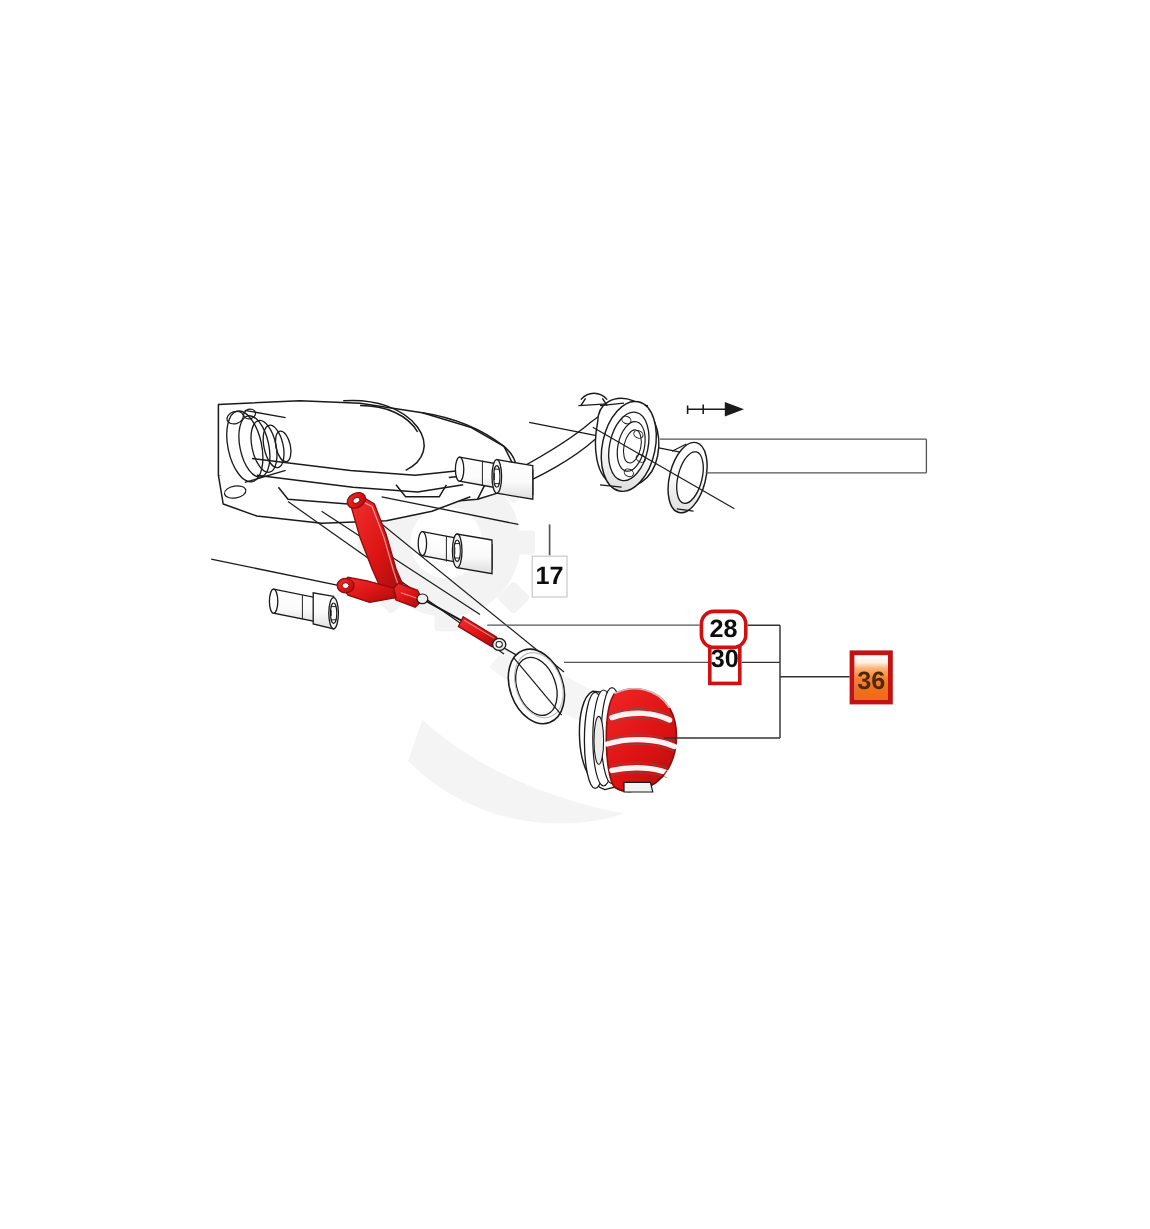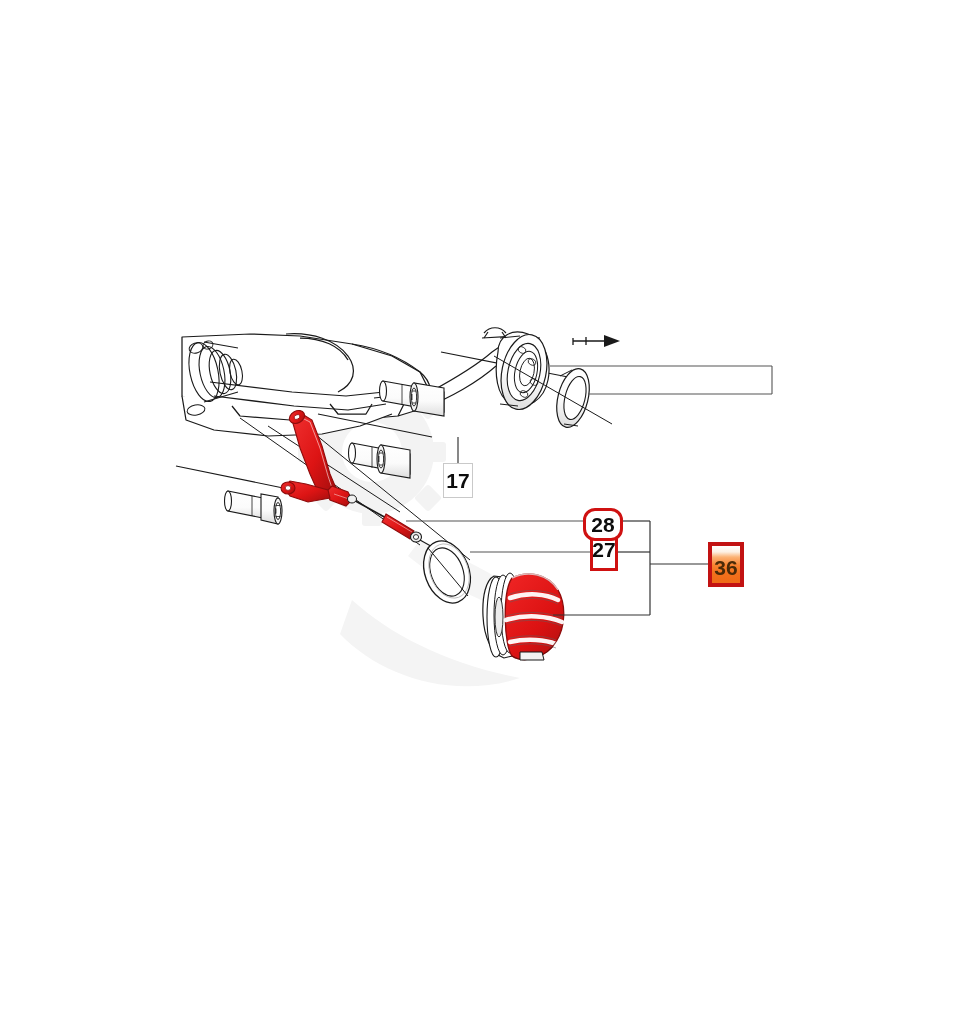--- a/index.html
+++ b/index.html
@@ -316,21 +316,21 @@
   <div class="callout callout-plain z17" style="left:443px; top:463px; width:30px; height:35px; font-size:21px;">
     <span>17</span>
   </div>
 
   <div class="callout callout-red z28" style="left:583px; top:508px; width:40px; height:33px; font-size:21px;border-radius:12px;">
     <span>28</span>
   </div>
 
   <div class="callout callout-red z27" style="left:590px; top:535px; width:28px; height:36px; font-size:21px;
               align-items:flex-start; padding-top:1px;">
-    <span>27</span>
+    <span>30</span>
   </div>
 
   <div class="callout callout-hl z26" style="left:708px; top:542px; width:36px; height:45px; font-size:21px;
               align-items:flex-end; padding-bottom:5px;">
     <span>36</span>
   </div>
 
 </div>
 
 </body></html>

